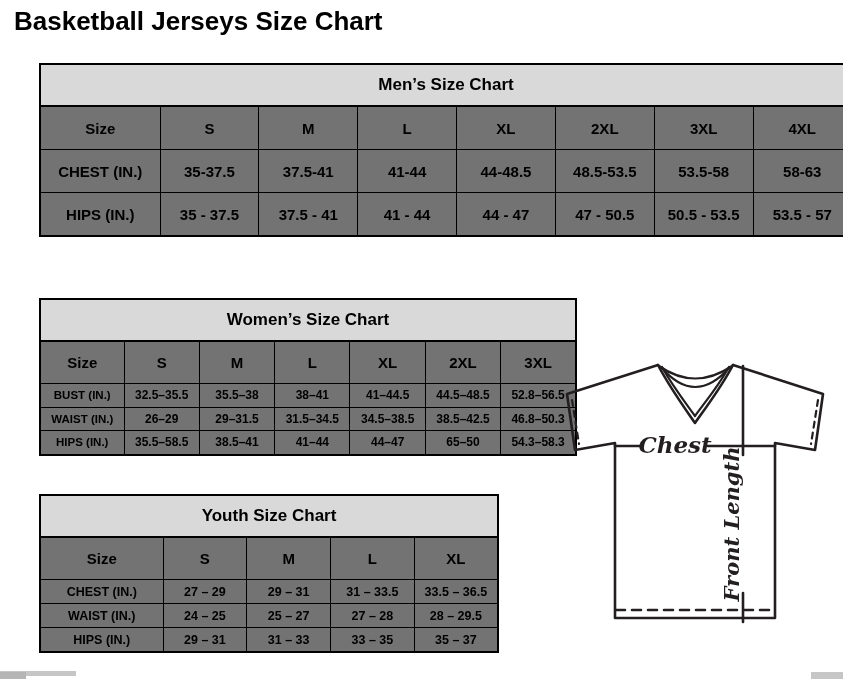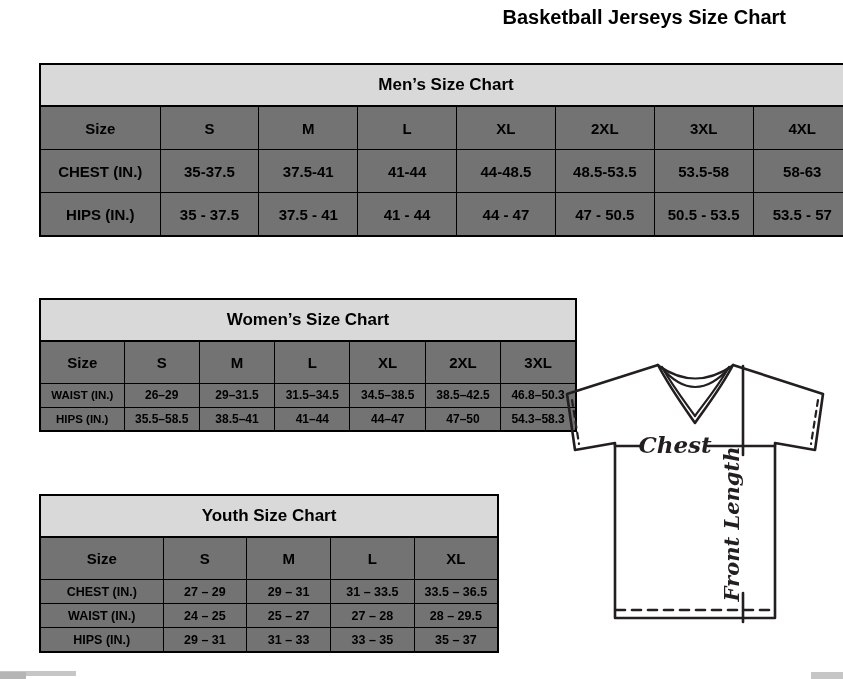--- a/index.html
+++ b/index.html
@@ -1,22 +1,22 @@
 <!DOCTYPE html>
 <html><head>
 <meta charset="utf-8">
 <style>
   html,body{margin:0;padding:0}
   body{
     width:843px;height:679px;position:relative;overflow:hidden;
     background:#ffffff;font-family:"Liberation Sans",sans-serif;color:#000;
   }
   .page-title{
-    position:absolute;left:14px;top:6px;width:772px;text-align:right;
-    font-size:20px;font-weight:bold;letter-spacing:0px;
+    position:absolute;left:14px;top:6px;width:772px;text-align:left;
+    font-size:26px;font-weight:bold;letter-spacing:0px;
   }
   table.sizetable{
     border-collapse:collapse;table-layout:fixed;position:absolute;background:#737373;margin-left:25px;
   }
   .sizetable th,.sizetable td{
     border:1.6px solid #000;font-weight:bold;text-align:center;padding:0;
     overflow:hidden;white-space:nowrap;
   }
   .sizetable th.caption{
     background:#d9d9d9;height:40px;font-size:17px;border:2px solid #000;
@@ -122,35 +122,44 @@
         <th>S</th>
         <th>M</th>
         <th>L</th>
         <th>XL</th>
         <th>2XL</th>
         <th>3XL</th>
       </tr>
     </thead>
     <tbody>
       <tr>
+        <th class="rowlabel">BUST (IN.)</th>
+        <td>32.5–35.5</td>
+        <td>35.5–38</td>
+        <td>38–41</td>
+        <td>41–44.5</td>
+        <td>44.5–48.5</td>
+        <td>52.8–56.5</td>
+      </tr>
+      <tr>
         <th class="rowlabel">WAIST (IN.)</th>
         <td>26–29</td>
         <td>29–31.5</td>
         <td>31.5–34.5</td>
         <td>34.5–38.5</td>
         <td>38.5–42.5</td>
         <td>46.8–50.3</td>
       </tr>
       <tr>
         <th class="rowlabel">HIPS (IN.)</th>
         <td>35.5–58.5</td>
         <td>38.5–41</td>
         <td>41–44</td>
         <td>44–47</td>
-        <td>47–50</td>
+        <td>65–50</td>
         <td>54.3–58.3</td>
       </tr>
     </tbody>
   </table>
 <table class="sizetable youth">
     <colgroup>
       <col class="labelcol">
       <col>
       <col>
       <col>

